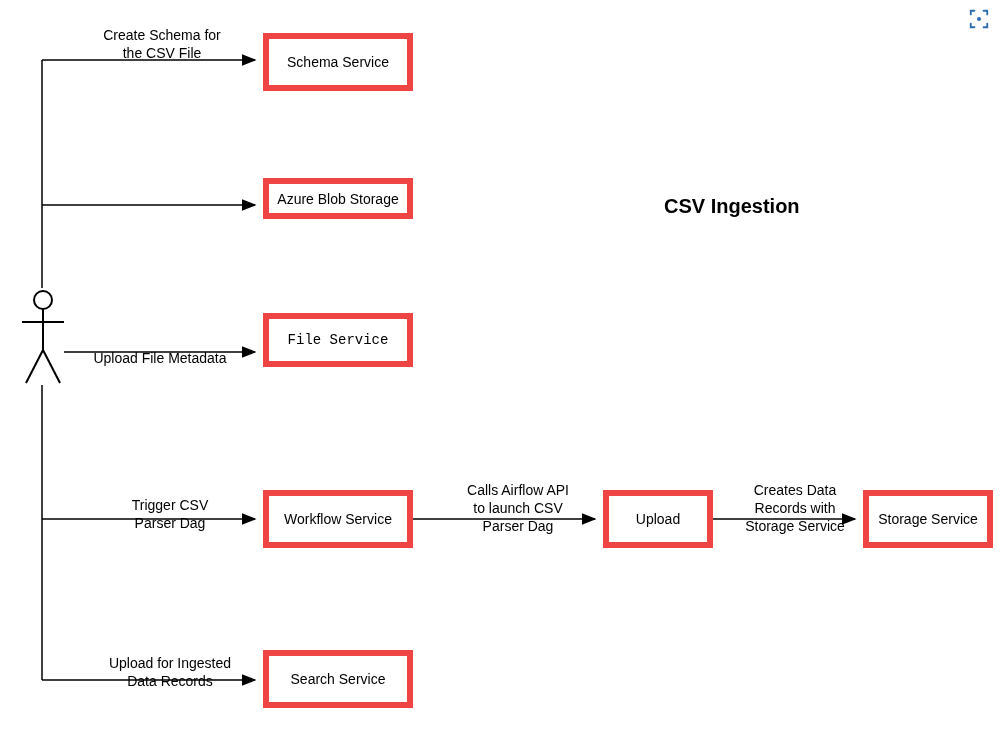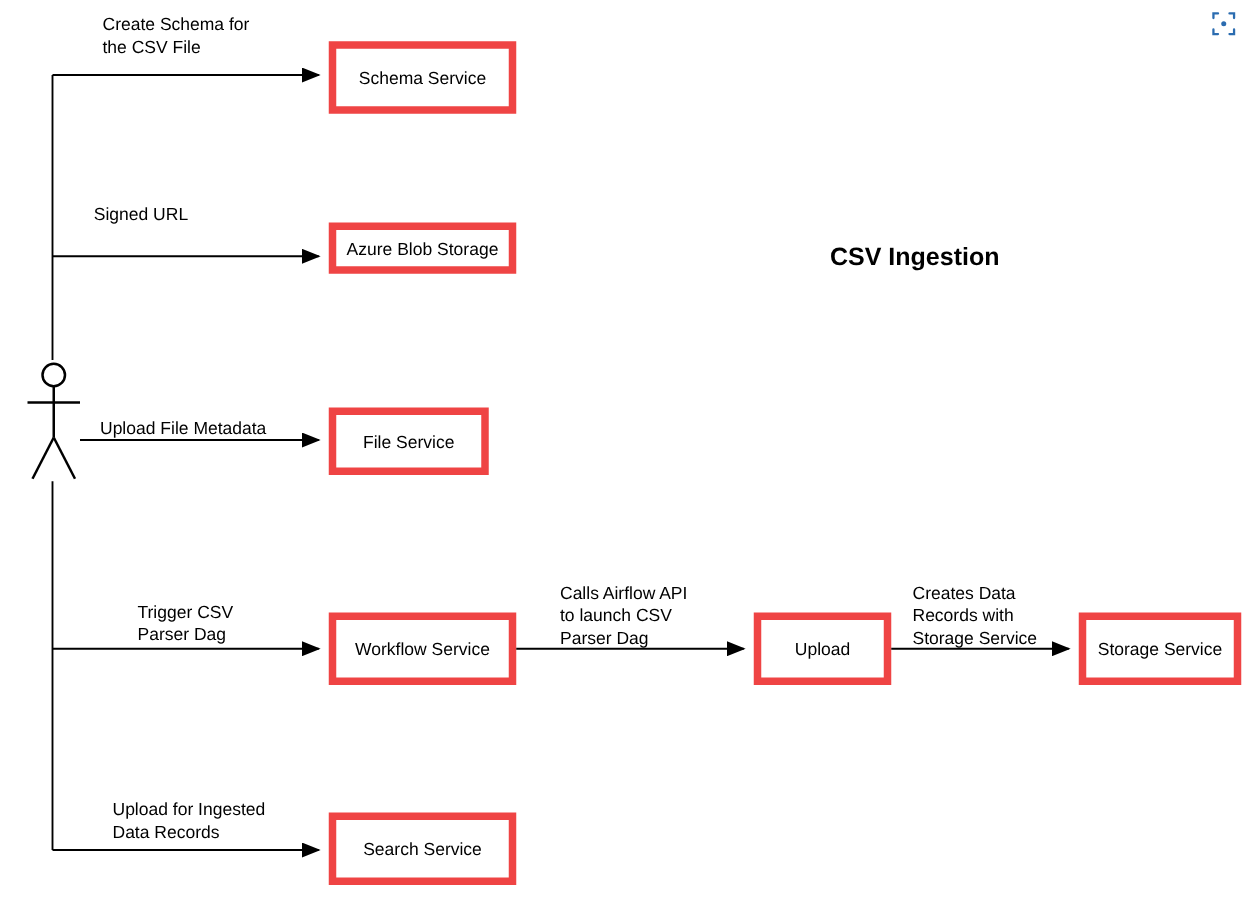--- a/index.html
+++ b/index.html
@@ -18,22 +18,23 @@
     display: flex;
     align-items: center;
     justify-content: center;
     font-size: 14px;
     text-align: center;
     padding: 4px;
   }
   .label {
     position: absolute;
     font-size: 14px;
-    text-align: left;
+    text-align: center;
     line-height: 1.3;
+    margin-top: 16px;
   }
   .title {
     position: absolute;
     font-size: 20px;
     font-weight: bold;
     margin-left: 24px;
   }
   .actor {
     position: absolute;
   }
@@ -81,21 +82,21 @@
 </div>
 
 <div class="box" style="left:263px; top:33px; width:150px; height:58px;">
   <span>Schema Service</span>
 </div>
 
 <div class="box" style="left:263px; top:178px; width:150px; height:41px;">
   <span>Azure Blob Storage</span>
 </div>
 
-<div class="box" style="left:263px; top:326px; width:128px; height:54px;">
+<div class="box" style="left:263px; top:313px; width:150px; height:54px;font-family:Liberation Mono, monospace;">
   <span>File Service</span>
 </div>
 
 <div class="box" style="left:263px; top:490px; width:150px; height:58px;">
   <span>Workflow Service</span>
 </div>
 
 <div class="box" style="left:603px; top:490px; width:110px; height:58px;">
   <span>Upload</span>
 </div>
@@ -107,21 +108,20 @@
 <div class="box" style="left:263px; top:650px; width:150px; height:58px;text-align:center;">
   <span>Search Service</span>
 </div>
 
 <div class="label" style="left:82px; top:10px; width:160px;">
   <div>Create Schema for</div>
   <div>the CSV File</div>
 </div>
 
 <div class="label" style="left:75px; top:162px; width:175px;">
-  <div>Signed URL</div>
 </div>
 
 <div class="label" style="left:80px; top:333px; width:160px;">
   <div>Upload File Metadata</div>
 </div>
 
 <div class="label" style="left:110px; top:480px; width:120px;">
   <div>Trigger CSV</div>
   <div>Parser Dag</div>
 </div>

